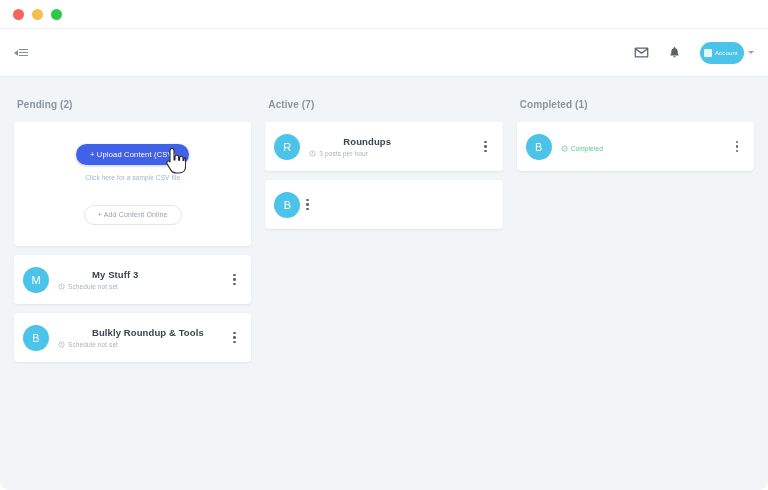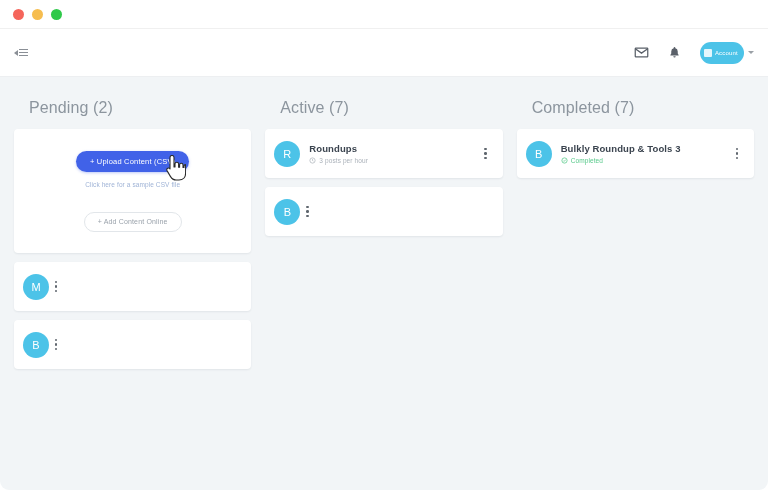--- a/index.html
+++ b/index.html
@@ -137,24 +137,24 @@
     padding: 22px 14px 0 14px;
     display: flex;
     gap: 14px;
     align-items: flex-start;
   }
   .column {
     flex: 1 1 0;
     min-width: 0;
   }
   .col-title {
-    font-size: 16px;
+    font-size: 10px;
     color: #8c959e;
-    font-weight: 400;
-    margin: 0 0 12px 15px;
+    font-weight: 700;
+    margin: 0 0 12px 3px;
     letter-spacing: .1px;
   }
 
   .card {
     background: #ffffff;
     border-radius: 4px;
     box-shadow: 0 1px 2px rgba(30,40,60,.08);
     margin-bottom: 9px;
   }
 
@@ -238,20 +238,21 @@
     padding-left: 9px;
   }
   .row-title {
     font-size: 9.5px;
     color: #3b444f;
     font-weight: bold;
     letter-spacing: .1px;
     white-space: nowrap;
     overflow: hidden;
     text-overflow: ellipsis;
+    margin-left: 34px;
   }
   .row-meta {
     display: flex;
     align-items: center;
     gap: 3px;
     margin-top: 3px;
     font-size: 6.5px;
     color: #aab1b9;
     letter-spacing: .1px;
   }
@@ -331,29 +332,49 @@
         <button class="btn-outline">+ Add Content Online</button>
         <span class="cursor-hand">
           <svg width="22" height="27" viewBox="0 0 22 27">
             <path d="M6 2.5c0-1.1.9-2 2-2s2 .9 2 2v9.5h1V9c0-1 .8-1.8 1.8-1.8S14.6 8 14.6 9v3.2h1V10c0-1 .8-1.7 1.7-1.7s1.7.8 1.7 1.7v2.4h1v-1.2c0-.9.7-1.6 1.6-1.6v8.6c0 4-2.6 6.8-6.6 6.8h-3c-3 0-4.3-1.4-5.6-3.6L3 15.6c-.5-.9-.2-1.9.7-2.4.8-.4 1.7-.2 2.2.5l.1.2V2.5z" fill="#ffffff" stroke="#2b2b2b" stroke-width="1.1" stroke-linejoin="round"></path>
           </svg>
         </span>
       </div>
 
       <div class="card row-card">
         <div class="avatar">M</div>
+        <div class="row-body">
+          <div class="row-title">My Stuff 3</div>
+          <div class="row-meta">
+            <svg width="7" height="7" viewBox="0 0 24 24" fill="none" stroke="#aab1b9" stroke-width="2.4">
+              <circle cx="12" cy="12" r="9"></circle>
+                <path d="M12 7v5l3 2"></path>
+            </svg>
+            <span>Schedule not set</span>
+          </div>
+        </div>
         <span class="kebab">
             <i></i>
             <i></i>
             <i></i>
           </span>
       </div>
 
       <div class="card row-card">
         <div class="avatar">B</div>
+        <div class="row-body">
+          <div class="row-title">Bulkly Roundup &amp; Tools</div>
+          <div class="row-meta">
+            <svg width="7" height="7" viewBox="0 0 24 24" fill="none" stroke="#aab1b9" stroke-width="2.4">
+              <circle cx="12" cy="12" r="9"></circle>
+                <path d="M12 7v5l3 2"></path>
+            </svg>
+            <span>Schedule not set</span>
+          </div>
+        </div>
         <span class="kebab">
             <i></i>
             <i></i>
             <i></i>
           </span>
       </div>
     </div>
 
     <div class="column">
       <div class="col-title">Active (7)</div>
@@ -381,26 +402,25 @@
         <div class="avatar">B</div>
         <span class="kebab">
             <i></i>
             <i></i>
             <i></i>
           </span>
       </div>
     </div>
 
     <div class="column">
-      <div class="col-title">Completed (7)</div>
+      <div class="col-title">Completed (1)</div>
 
       <div class="card row-card">
         <div class="avatar">B</div>
         <div class="row-body">
-          <div class="row-title">Bulkly Roundup &amp; Tools 3</div>
           <div class="row-meta done">
             <svg width="7" height="7" viewBox="0 0 24 24" fill="none" stroke="#57c98a" stroke-width="2.6">
               <circle cx="12" cy="12" r="9"></circle>
                 <path d="M8 12.5l2.6 2.6L16.5 9"></path>
             </svg>
             <span>Completed</span>
           </div>
         </div>
         <span class="kebab">
             <i></i>

